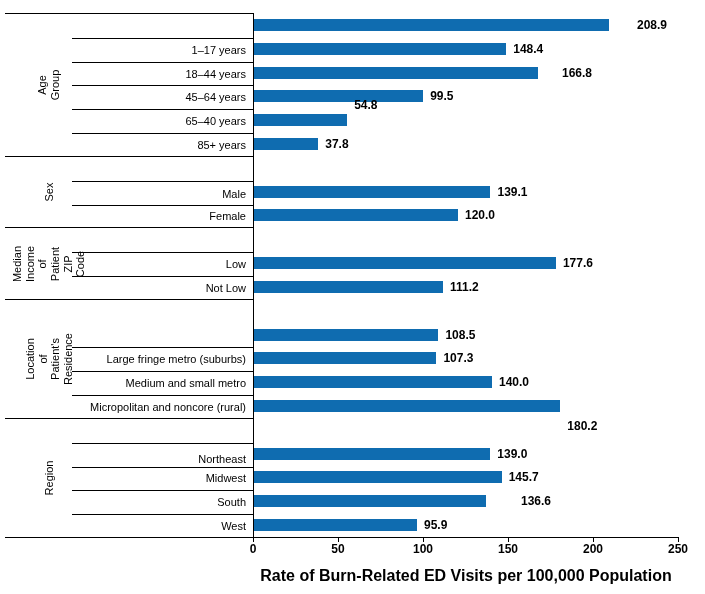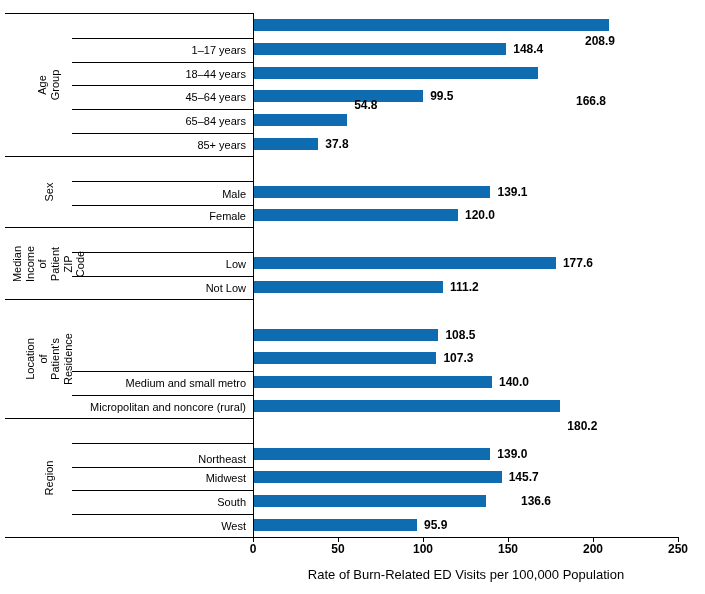--- a/index.html
+++ b/index.html
@@ -20,21 +20,21 @@
   .cat-row{position:absolute;left:0;width:248px;}
   .cat-line{position:absolute;left:67px;right:0;top:0;height:1px;background:#000;}
   .cat-label{position:absolute;left:0;right:7px;top:0;bottom:0;
     text-align:right;font-size:11px;white-space:nowrap;
     display:flex;align-items:center;justify-content:flex-end;}
   
   .y-axis-line{position:absolute;left:253px;top:13px;width:1px;height:524px;background:#000;}
   .x-axis-line{position:absolute;left:5px;top:537px;width:674px;height:1px;background:#000;}
   .x-tick{position:absolute;top:538px;width:1px;height:4px;background:#000;}
   .x-tick-label{position:absolute;top:542px;width:40px;text-align:center;font-size:12px;font-weight:bold;}
-  .x-title{position:absolute;left:253px;top:567px;width:426px;text-align:center;font-size:13px;font-weight:normal;}
+  .x-title{position:absolute;left:253px;top:567px;width:426px;text-align:center;font-size:16px;font-weight:bold;}
   
   .bar{position:absolute;height:12px;}
   .val{position:absolute;height:12px;line-height:12px;font-size:12px;font-weight:bold;white-space:nowrap;}
 </style>
 </head>
 <body>
 
 <div class="figure">
   <div class="left-panel" id="left-panel">
       <div class="group-box sep" style="top: 0px; height: 142.908px;">
@@ -48,21 +48,21 @@
         <div class="cat-row" style="top: 47.636px; height: 23.818px;">
           <div class="cat-line"></div>
           <div class="cat-label">18–44 years</div>
         </div>
         <div class="cat-row" style="top: 71.454px; height: 23.818px;">
           <div class="cat-line"></div>
           <div class="cat-label">45–64 years</div>
         </div>
         <div class="cat-row" style="top: 95.272px; height: 23.818px;">
           <div class="cat-line"></div>
-          <div class="cat-label">65–84 years</div>
+          <div class="cat-label">65–40 years</div>
         </div>
         <div class="cat-row" style="top: 119.09px; height: 23.818px;">
           <div class="cat-line"></div>
           <div class="cat-label">85+ years</div>
         </div>
       </div>
       <div class="group-box sep" style="top: 142.908px; height: 71.454px;">
         <div class="group-label-wrap">
           <div class="group-label">Sex</div>
         </div>
@@ -89,20 +89,24 @@
         <div class="cat-row" style="top: 47.636px; height: 23.818px;">
           <div class="cat-line"></div>
           <div class="cat-label">Not Low</div>
         </div>
       </div>
       <div class="group-box sep" style="top: 285.816px; height: 119.09px;">
         <div class="group-label-wrap">
           <div class="group-label">Location of Patient's
 Residence</div>
         </div>
+        <div class="cat-row" style="top: 47.636px; height: 23.818px;">
+          <div class="cat-line"></div>
+          <div class="cat-label">Large fringe metro (suburbs)</div>
+        </div>
         <div class="cat-row" style="top: 71.454px; height: 23.818px;">
           <div class="cat-line"></div>
           <div class="cat-label">Medium and small metro</div>
         </div>
         <div class="cat-row" style="top: 95.272px; height: 23.818px;">
           <div class="cat-line"></div>
           <div class="cat-label">Micropolitan and noncore (rural)</div>
         </div>
       </div>
       <div class="group-box" style="top: 404.906px; height: 119.09px;">
@@ -123,25 +127,25 @@
         </div>
         <div class="cat-row" style="top: 95.272px; height: 23.818px;">
           <div class="cat-line"></div>
           <div class="cat-label">West</div>
         </div>
       </div>
     </div>
   <div class="y-axis-line"></div>
   <div id="plot-area">
       <div class="bar" style="left: 254px; top: 18.909px; width: 355.13px; background: rgb(15, 108, 176);"></div>
-      <div class="val" style="left: 585px; top: 18.909px; margin-top: 16px;">208.9</div>
+      <div class="val" style="left: 637px; top: 18.909px;">208.9</div>
       <div class="bar" style="left: 254px; top: 42.727px; width: 252.28px; background: rgb(15, 108, 176);"></div>
       <div class="val" style="left: 513.28px; top: 42.727px;">148.4</div>
       <div class="bar" style="left: 254px; top: 66.545px; width: 283.56px; background: rgb(15, 108, 176);"></div>
-      <div class="val" style="left: 576px; top: 66.545px; margin-top: 28px;">166.8</div>
+      <div class="val" style="left: 562px; top: 66.545px;">166.8</div>
       <div class="bar" style="left: 254px; top: 90.363px; width: 169.15px; background: rgb(15, 108, 176);"></div>
       <div class="val" style="left: 430.15px; top: 90.363px;">99.5</div>
       <div class="bar" style="left: 254px; top: 114.181px; width: 93.16px; background: rgb(15, 108, 176);"></div>
       <div class="val" style="left: 354.16px; top: 99px;">54.8</div>
       <div class="bar" style="left: 254px; top: 137.999px; width: 64.26px; background: rgb(15, 108, 176);"></div>
       <div class="val" style="left: 325.26px; top: 137.999px;">37.8</div>
       <div class="bar" style="left: 254px; top: 185.635px; width: 236.47px; background: rgb(15, 108, 176);"></div>
       <div class="val" style="left: 497.47px; top: 185.635px;">139.1</div>
       <div class="bar" style="left: 254px; top: 209.453px; width: 204px; background: rgb(15, 108, 176);"></div>
       <div class="val" style="left: 465px; top: 209.453px;">120.0</div>

